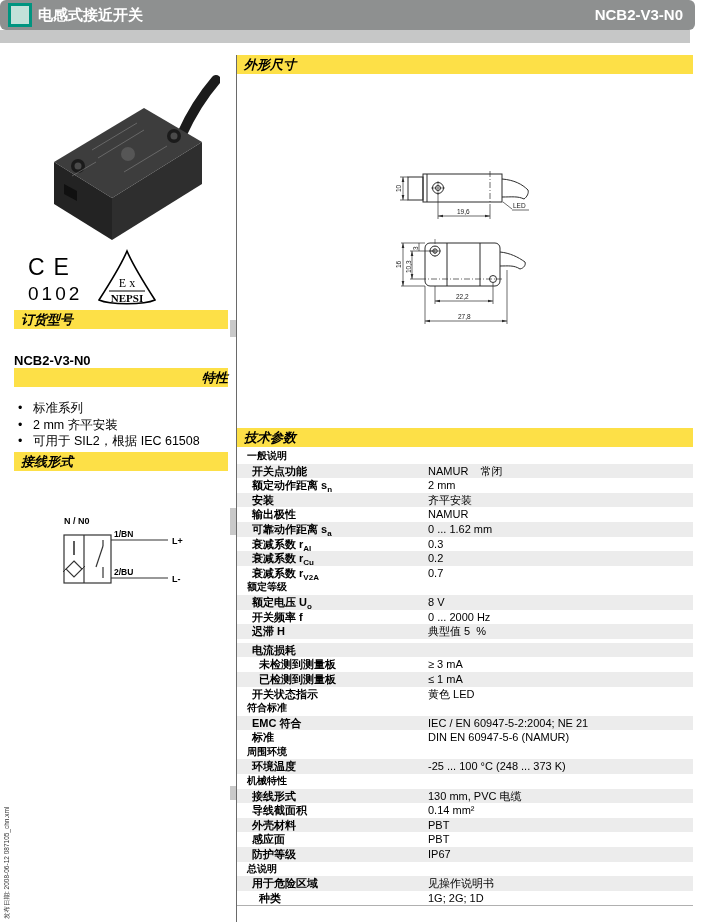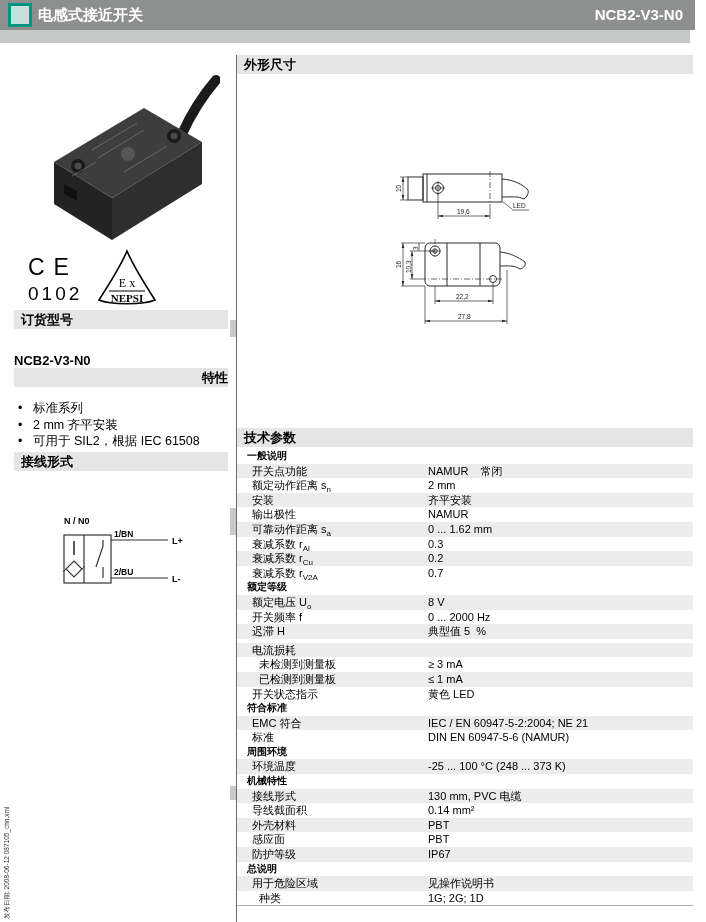--- a/index.html
+++ b/index.html
@@ -2,34 +2,34 @@
 <html><head>
 <meta charset="utf-8">
 <style>
   * { margin:0; padding:0; box-sizing:border-box; }
   html,body { background:#fff; }
   #page {
     position:relative; width:706px; height:922px; background:#ffffff;
     font-family:"Liberation Sans", sans-serif; color:#000; overflow:hidden;
   }
   
-  .header-bar { position:absolute; left:0; top:0; width:695px; height:30px; background:#8e9090; }
+  .header-bar { position:absolute; left:0; top:0; width:695px; height:30px; background:#8e9090;border-radius:6px; }
   .logo-square { position:absolute; left:8px; top:3px; width:24px; height:24px;
                  background:#c3e1d9; border:3px solid #009580; }
   .header-title { position:absolute; left:38px; top:0; height:30px; line-height:30px;
                   color:#fff; font-size:15px; font-weight:bold; }
   .header-model { position:absolute; right:12px; top:0; height:30px; line-height:30px;
                   color:#fff; font-size:15px; font-weight:bold; }
   .subheader-strip { position:absolute; left:0; top:30px; width:690px; height:13px; background:#c6c7c7; }
   
   .col-divider { position:absolute; left:236px; top:55px; width:1px; height:867px; background:#6a6a6a; }
   .margin-mark { position:absolute; left:230px; width:6px; background:#c9c9c9; }
   
-  .sec-bar { position:absolute; height:19px; background:#e5e5e5; font-weight:bold;
-             font-size:13px; line-height:19px; padding-left:7px; color:#000; }
+  .sec-bar { position:absolute; height:19px; background:#fde047; font-weight:bold;
+             font-size:13px; line-height:19px; padding-left:7px; color:#000;font-style:italic; }
   .sec-bar.left-col { left:14px; width:214px; }
   .sec-bar.right-col { left:237px; width:456px; }
   
   .product-photo { position:absolute; left:32px; top:72px; }
   .ce-mark { position:absolute; left:28px; top:250px; }
   .ce-letters { font-size:23px; letter-spacing:9px; font-weight:400; line-height:34px; }
   .ce-number { font-size:19px; letter-spacing:3px; line-height:20px; }
   .ex-logo { position:absolute; left:96px; top:248px; }
   .order-model { position:absolute; left:14px; top:353px; font-size:13px; font-weight:bold; }
   .features-list { position:absolute; left:16px; top:400px; list-style:none; }
@@ -38,21 +38,21 @@
   .wiring-svg { position:absolute; left:30px; top:505px; }
   
   .drawing1 { position:absolute; left:390px; top:155px; }
   .drawing2 { position:absolute; left:390px; top:238px; }
   .dim-text { font-size:6.5px; fill:#1a1a1a; font-family:"Liberation Sans",sans-serif; }
   
   .tech-table { position:absolute; left:237px; top:449px; width:456px; border-bottom:1px solid #b0b0b0; }
   .t-head { height:14.6px; line-height:14.6px; font-weight:bold; font-size:10px; padding-left:10px; white-space:nowrap; }
   .t-row { height:14.6px; line-height:14.6px; font-size:11px; display:flex; }
   .t-row.shade { background:#ececec; }
-  .t-label { padding-left:15px; width:191px; white-space:nowrap; }
+  .t-label { padding-left:15px; width:191px; white-space:nowrap;font-weight:bold; }
   .t-label.indent { padding-left:22px; }
   .t-label sub { font-size:8px; }
   .t-value { flex:1; white-space:pre-wrap; }
   .t-spacer { height:4px; }
   
   .edge-note { position:absolute; left:3px; top:919px; transform:rotate(-90deg);
                transform-origin:0 0; font-size:6.5px; color:#333; white-space:nowrap; width:150px; }
 </style>
 </head>
 <body>

